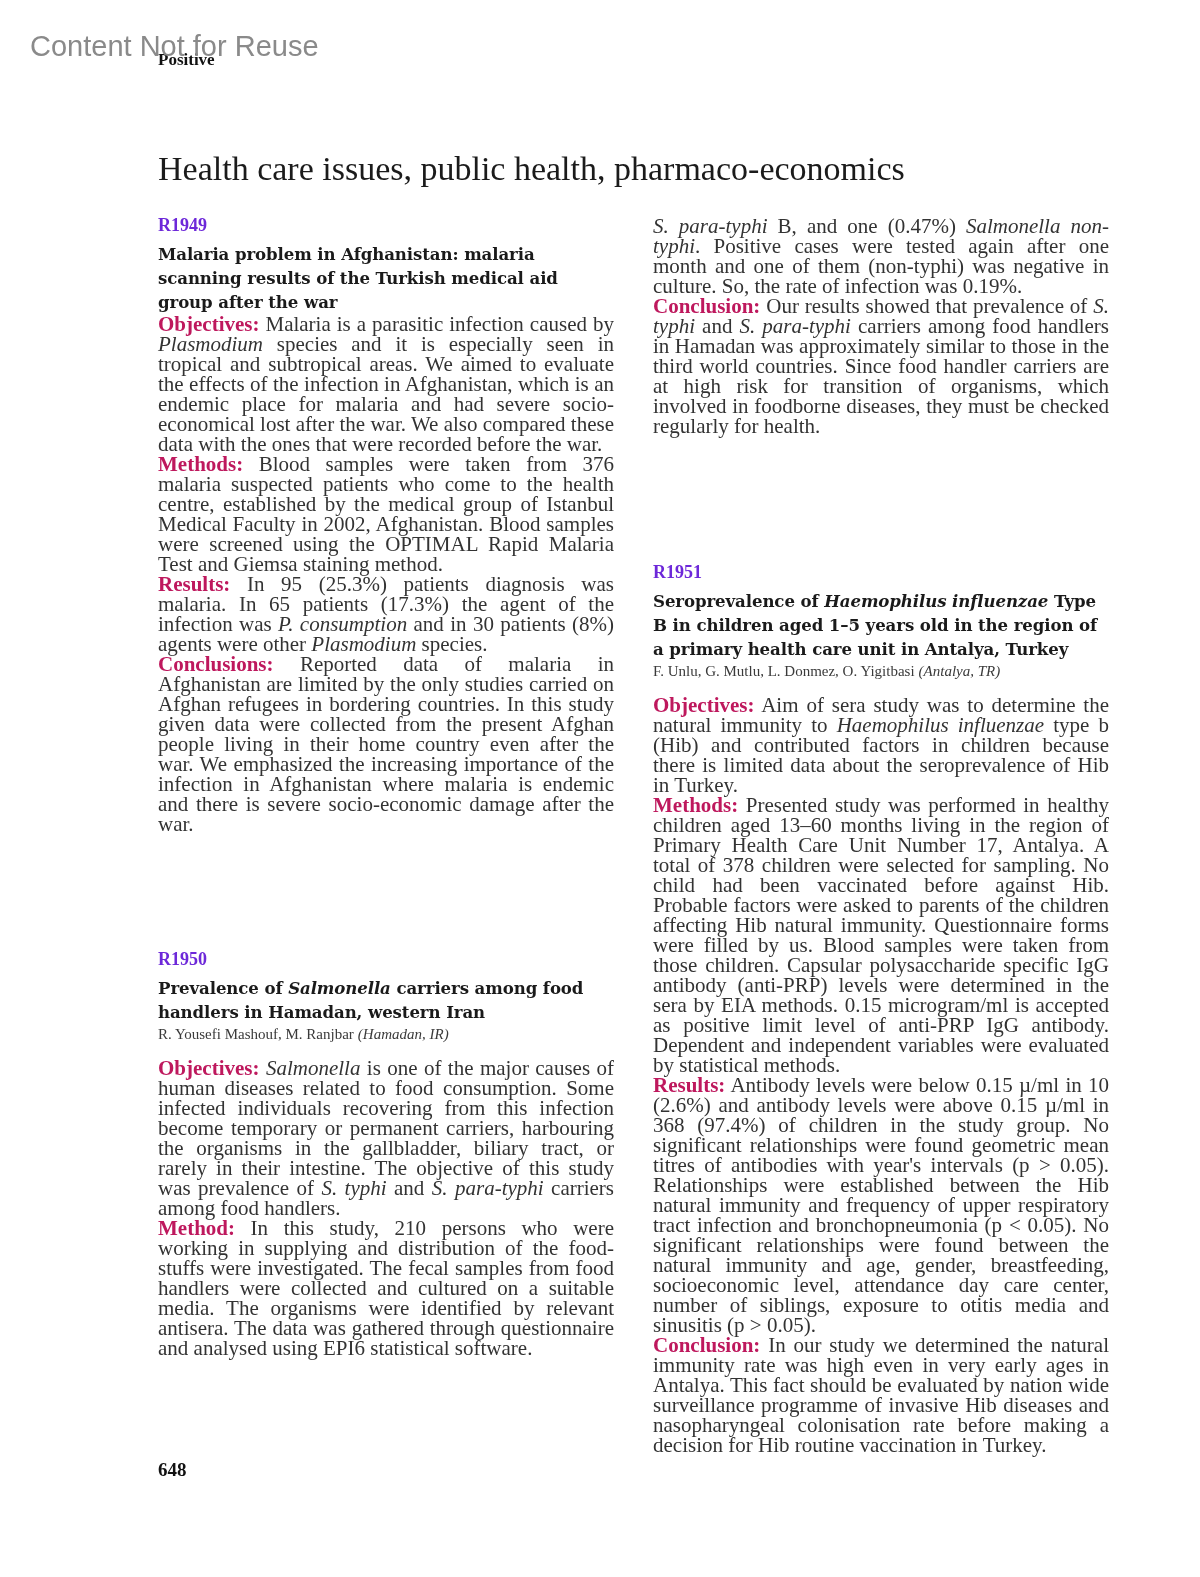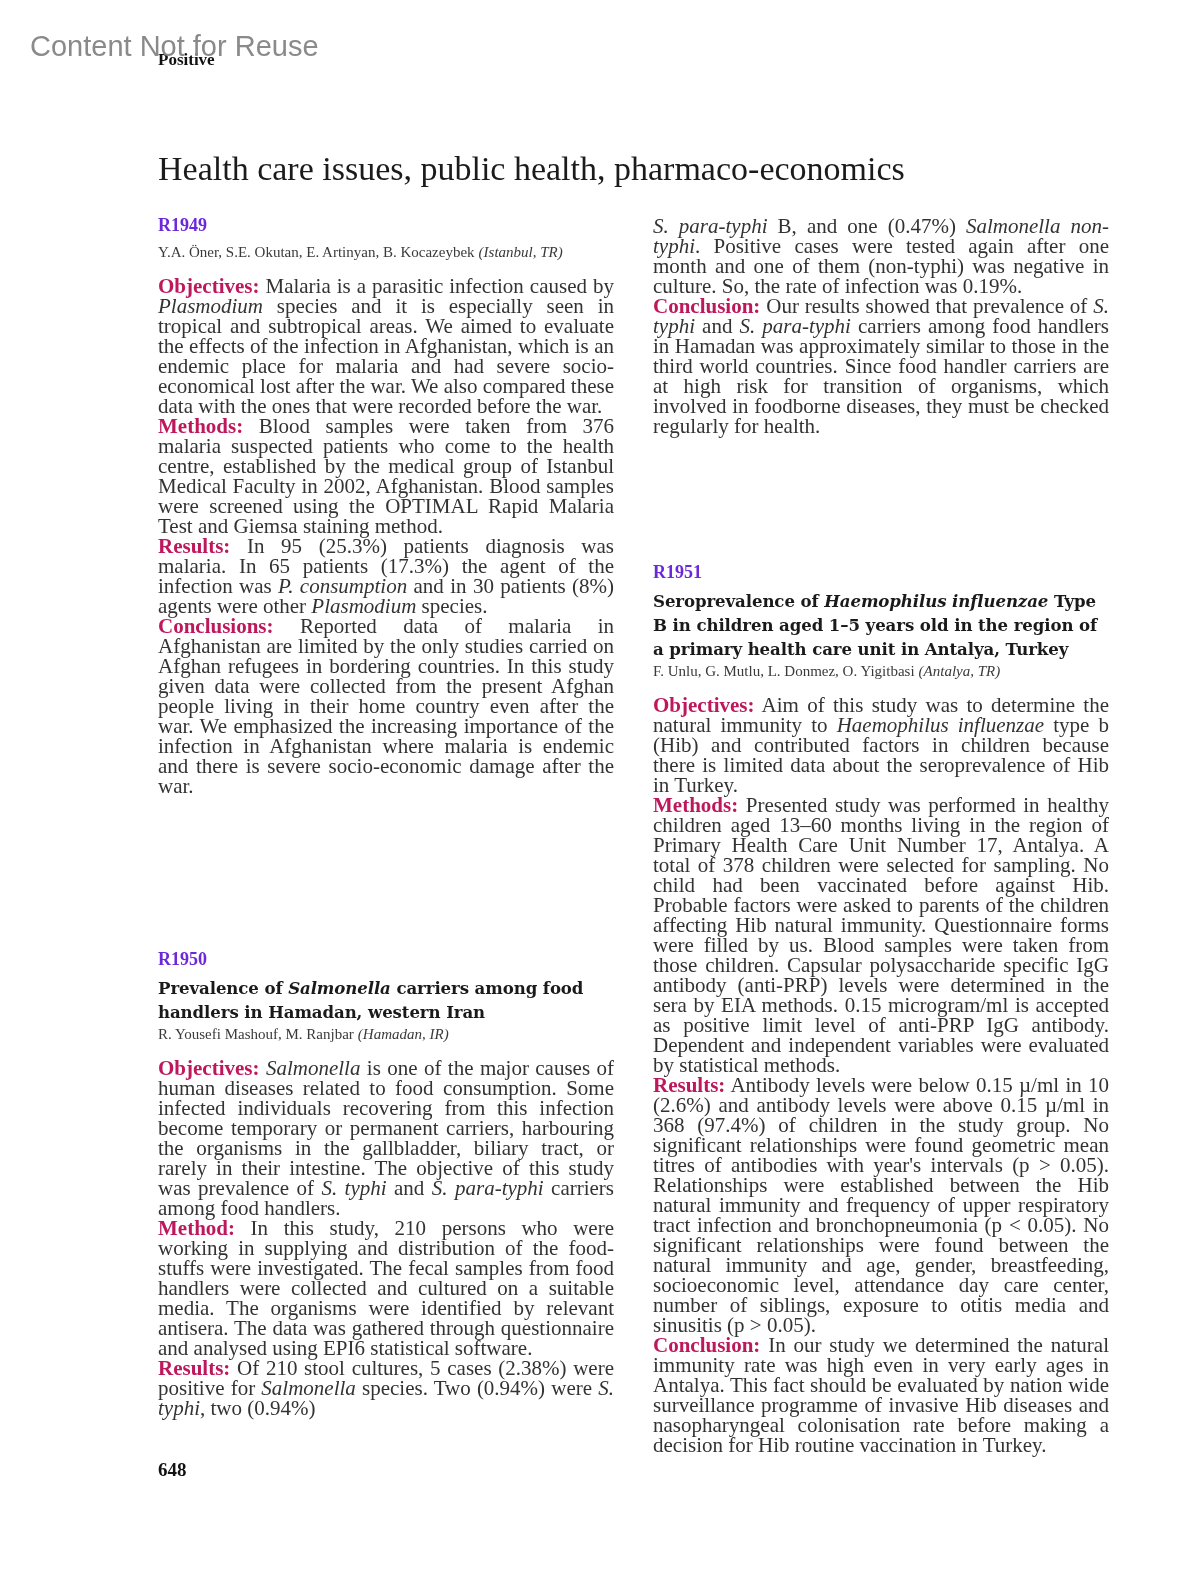--- a/index.html
+++ b/index.html
@@ -62,23 +62,21 @@
 <body>
 
 <div class="watermark">Content Not for Reuse</div>
 <div class="running-head">Positive</div>
 <h1 class="section-title" style="margin:0;">Health care issues, public health, pharmaco-economics</h1>
 
 <div class="col col-left">
 
   <div>
     <div class="abstract-id">R1949</div>
-    <div class="authors">
-      <span>Y.A. Öner, S.E. Okutan, E. Artinyan, B. Kocazeybek</span><span class="loc">(Istanbul, TR)</span>
-    </div>
+    <h2 class="abstract-title">Malaria problem in Afghanistan: malaria scanning results of the Turkish medical aid group after the war</h2>
     <p class="para">
       <span class="label">Objectives:</span><span> Malaria is a parasitic infection caused by </span><i>Plasmodium</i><span> species and it is especially seen in tropical and subtropical areas. We aimed to evaluate the effects of the infection in Afghanistan, which is an endemic place for malaria and had severe socio-economical lost after the war. We also compared these data with the ones that were recorded before the war.</span>
     </p>
     <p class="para">
       <span class="label">Methods:</span><span> Blood samples were taken from 376 malaria suspected patients who come to the health centre, established by the medical group of Istanbul Medical Faculty in 2002, Afghanistan. Blood samples were screened using the OPTIMAL Rapid Malaria Test and Giemsa staining method.</span>
     </p>
     <p class="para">
       <span class="label">Results:</span><span> In 95 (25.3%) patients diagnosis was malaria. In 65 patients (17.3%) the agent of the infection was </span><i>P. consumption</i><span> and in 30 patients (8%) agents were other </span><i>Plasmodium</i><span> species.</span>
     </p>
     <p class="para">
@@ -93,23 +91,20 @@
     </h2>
     <div class="authors">
       <span>R. Yousefi Mashouf, M. Ranjbar</span><span class="loc">(Hamadan, IR)</span>
     </div>
     <p class="para">
       <span class="label">Objectives:</span><span> </span><i>Salmonella</i><span> is one of the major causes of human diseases related to food consumption. Some infected individuals recovering from this infection become temporary or permanent carriers, harbouring the organisms in the gallbladder, biliary tract, or rarely in their intestine. The objective of this study was prevalence of </span><i>S. typhi</i><span> and </span><i>S. para-typhi</i><span> carriers among food handlers.</span>
     </p>
     <p class="para">
       <span class="label">Method:</span><span> In this study, 210 persons who were working in supplying and distribution of the food-stuffs were investigated. The fecal samples from food handlers were collected and cultured on a suitable media. The organisms were identified by relevant antisera. The data was gathered through questionnaire and analysed using EPI6 statistical software.</span>
     </p>
-    <p class="para">
-      <span class="label">Results:</span><span> Of 210 stool cultures, 5 cases (2.38%) were positive for </span><i>Salmonella</i><span> species. Two (0.94%) were </span><i>S. typhi</i><span>, two (0.94%)</span>
-    </p>
   </div>
 </div>
 
 <div class="col col-right">
 
   <div>
     <p class="para">
       <i>S. para-typhi</i><span> B, and one (0.47%) </span><i>Salmonella non-typhi</i><span>. Positive cases were tested again after one month and one of them (non-typhi) was negative in culture. So, the rate of infection was 0.19%.</span>
     </p>
     <p class="para">
@@ -119,21 +114,21 @@
 
   <div style="position:absolute; top:346px; left:0; width:456px;">
     <div class="abstract-id">R1951</div>
     <h2 class="abstract-title">
       <span>Seroprevalence of </span><i style="font-family:'DejaVu Serif',serif;">Haemophilus influenzae</i><span> Type B in children aged 1–5 years old in the region of a primary health care unit in Antalya, Turkey</span>
     </h2>
     <div class="authors">
       <span>F. Unlu, G. Mutlu, L. Donmez, O. Yigitbasi</span><span class="loc">(Antalya, TR)</span>
     </div>
     <p class="para">
-      <span class="label">Objectives:</span><span> Aim of this study was to determine the natural immunity to </span><i>Haemophilus influenzae</i><span> type b (Hib) and contributed factors in children because there is limited data about the seroprevalence of Hib in Turkey.</span>
+      <span class="label">Objectives:</span><span> Aim of sera study was to determine the natural immunity to </span><i>Haemophilus influenzae</i><span> type b (Hib) and contributed factors in children because there is limited data about the seroprevalence of Hib in Turkey.</span>
     </p>
     <p class="para">
       <span class="label">Methods:</span><span> Presented study was performed in healthy children aged 13–60 months living in the region of Primary Health Care Unit Number 17, Antalya. A total of 378 children were selected for sampling. No child had been vaccinated before against Hib. Probable factors were asked to parents of the children affecting Hib natural immunity. Questionnaire forms were filled by us. Blood samples were taken from those children. Capsular polysaccharide specific IgG antibody (anti-PRP) levels were determined in the sera by EIA methods. 0.15 microgram/ml is accepted as positive limit level of anti-PRP IgG antibody. Dependent and independent variables were evaluated by statistical methods.</span>
     </p>
     <p class="para">
       <span class="label">Results:</span><span> Antibody levels were below 0.15 µ/ml in 10 (2.6%) and antibody levels were above 0.15 µ/ml in 368 (97.4%) of children in the study group. No significant relationships were found geometric mean titres of antibodies with year's intervals (p &gt; 0.05). Relationships were established between the Hib natural immunity and frequency of upper respiratory tract infection and bronchopneumonia (p &lt; 0.05). No significant relationships were found between the natural immunity and age, gender, breastfeeding, socioeconomic level, attendance day care center, number of siblings, exposure to otitis media and sinusitis (p &gt; 0.05).</span>
     </p>
     <p class="para">
       <span class="label">Conclusion:</span><span> In our study we determined the natural immunity rate was high even in very early ages in Antalya. This fact should be evaluated by nation wide surveillance programme of invasive Hib diseases and nasopharyngeal colonisation rate before making a decision for Hib routine vaccination in Turkey.</span>
     </p>

